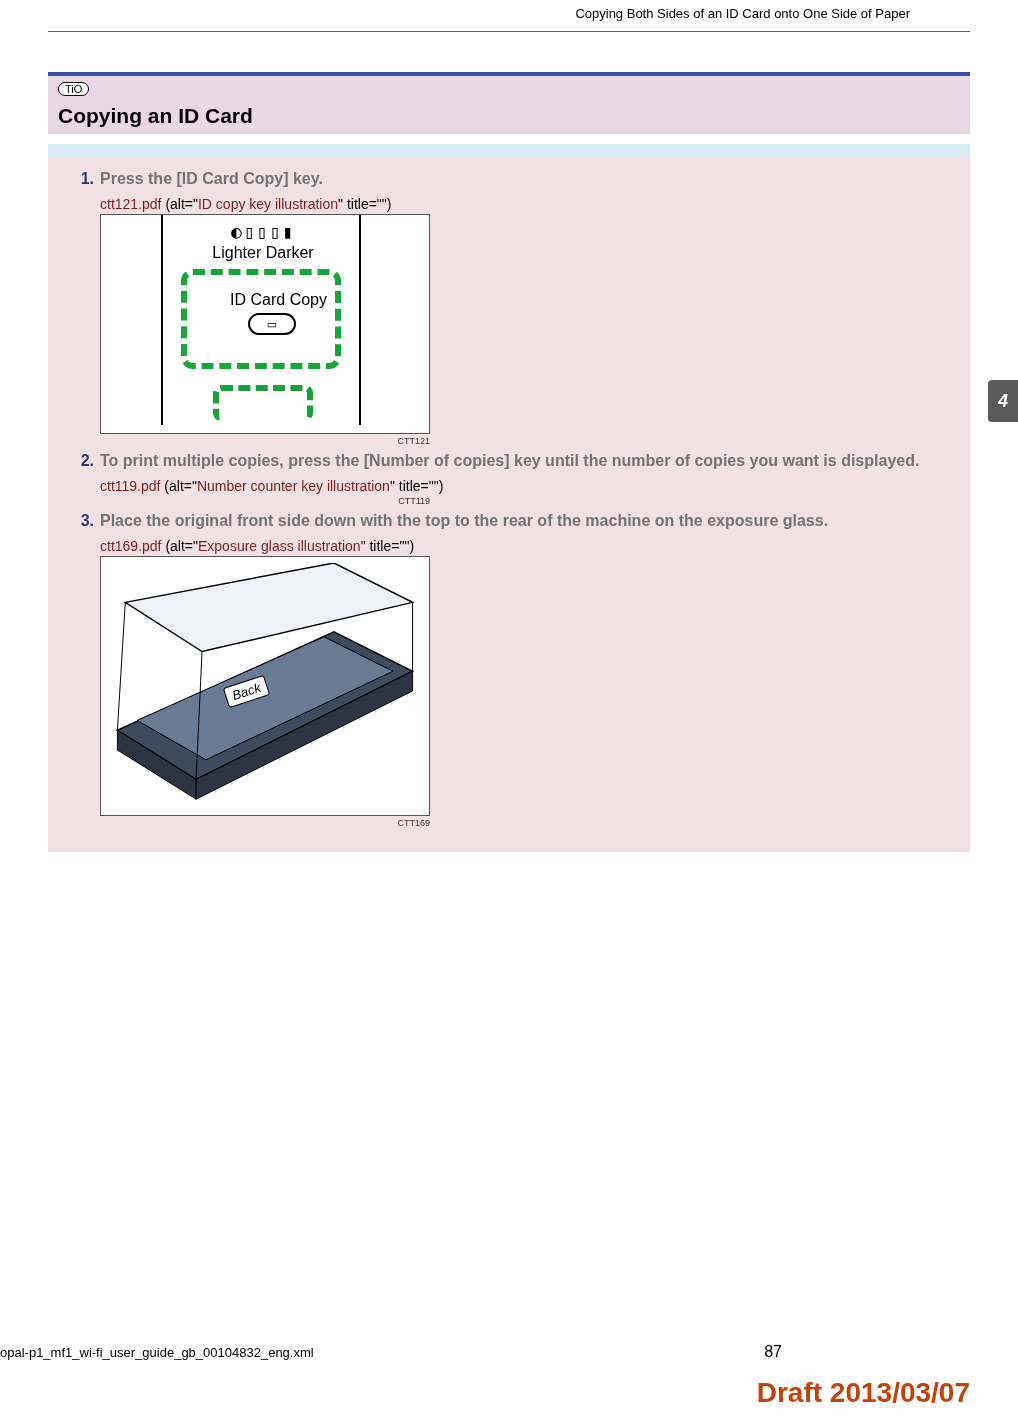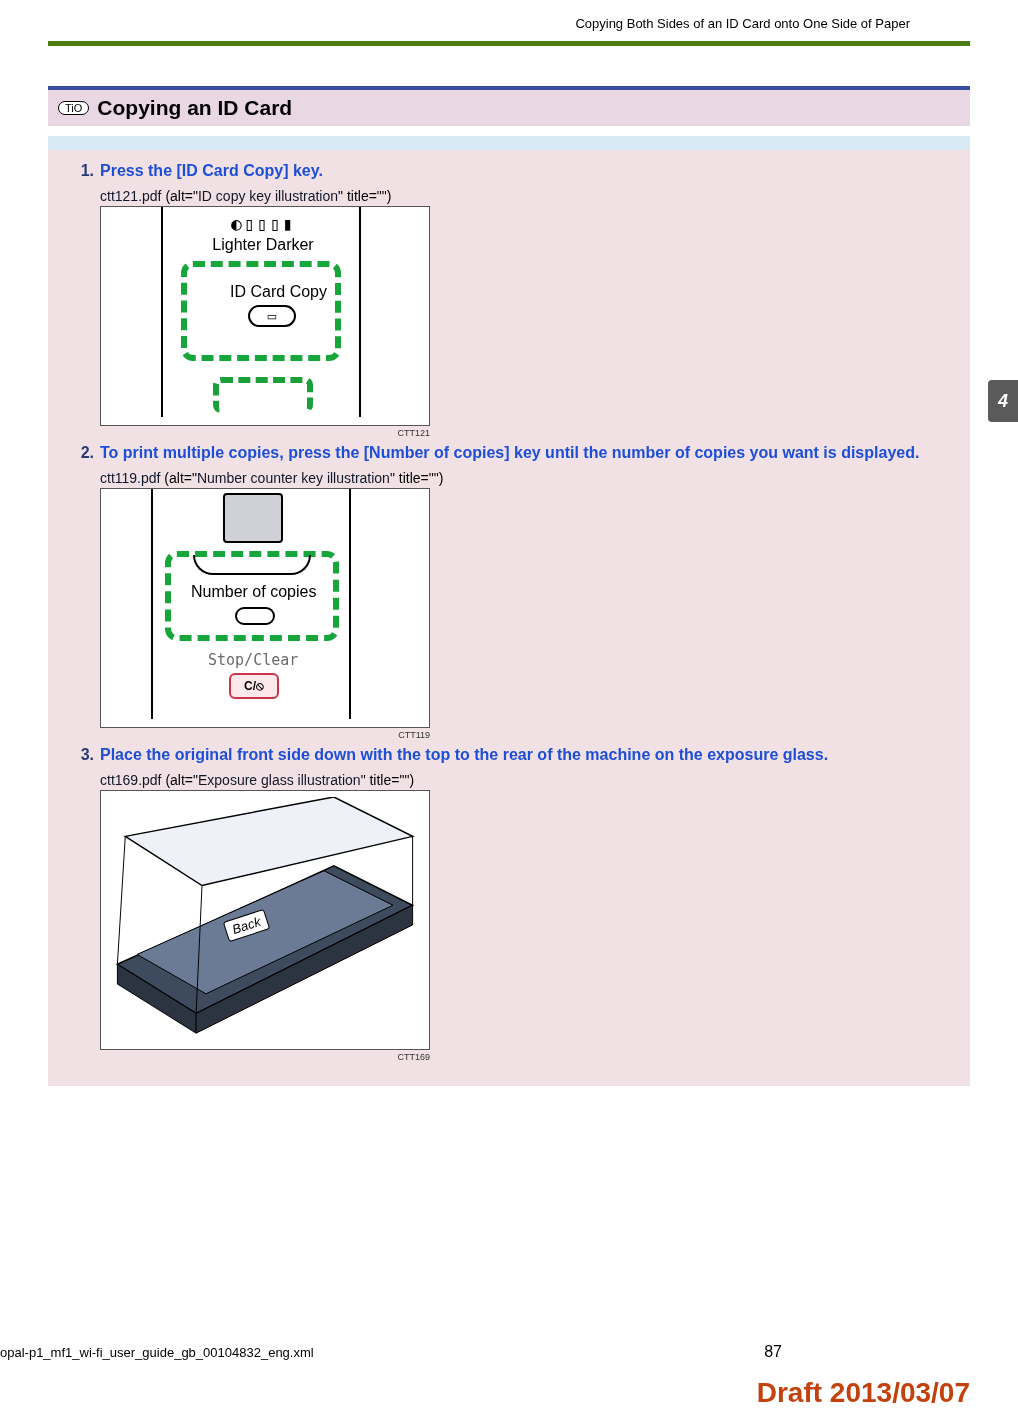--- a/index.html
+++ b/index.html
@@ -7,36 +7,37 @@
       font-family: Arial, Helvetica, sans-serif;
       background: #fff;
       width: 1018px;
       height: 1421px;
       position: relative;
       color: #000;
     }
     .page-header {
       text-align: right;
       font-size: 13px;
-      padding: 16px 60px 10px 0;
-      border-bottom: 5px solid #4d7c0f;
+      padding: 6px 60px 10px 0;
+      border-bottom: 1px solid #4d7c0f;
       margin: 0 48px;
     }
     .content-area {
       padding: 40px 48px 8px 48px;
     }
     .section-heading-bar {
       border-top: 4px solid #3a4ea0;
       background: linear-gradient(to bottom, #e9d7e4 0%, #e9d7e4 100%);
       padding: 6px 10px;
     }
     .section-heading-inner {
       display: flex;
-      align-items: center;
+      align-items: flex-start;
       gap: 8px;
+      flex-direction: column;
     }
     .tio-pill {
       border: 1.5px solid #000;
       border-radius: 12px;
       font-size: 11px;
       padding: 0 6px;
       background: #fff;
       font-weight: 500;
     }
     .section-heading-text {
@@ -61,28 +62,28 @@
       font-weight: bold;
       font-size: 16px;
       min-width: 28px;
       color: #2a3a75;
       text-align: right;
     }
     .step-body { flex: 1; }
     .step-title {
       font-weight: bold;
       font-size: 16px;
-      color: #1d4ed8;
+      color: #737373;
       margin-bottom: 8px;
     }
     .img-meta {
       font-size: 14px;
       margin-bottom: 2px;
     }
-    .link-blue { color: #0f172a; }
+    .link-blue { color: #7f1d1d; }
     .illustration-frame {
       width: 330px;
       border: 1px solid #555;
       background: #fff;
       position: relative;
       padding: 6px;
     }
     .illus-1 { height: 220px; }
     .illus-2 { height: 240px; }
     .illus-3 { height: 260px; }
@@ -205,33 +206,20 @@
       </div>
     </div>
 
     <div class="step">
       <div class="step-num">2.</div>
       <div class="step-body">
         <div class="step-title">To print multiple copies, press the [Number of copies] key until the number of copies you want is displayed.</div>
         <div class="img-meta">
           <span class="link-blue">ctt119.pdf</span><span> (alt="</span><span class="link-blue">Number counter key illustration</span><span>" title="")</span>
         </div>
-        <div class="illustration-frame illus-2">
-          <div class="i2-panel">
-            <div class="i2-screen"></div>
-            <div class="i2-dashed"></div>
-            <div class="i2-arc"></div>
-            <div class="i2-label">Number of copies</div>
-            <div class="i2-oval"></div>
-            <div class="i2-stop">Stop/Clear</div>
-            <div class="i2-btn">
-                <span>C/⦸</span>
-              </div>
-          </div>
-        </div>
         <div class="img-code-caption">CTT119</div>
       </div>
     </div>
 
     <div class="step">
       <div class="step-num">3.</div>
       <div class="step-body">
         <div class="step-title">Place the original front side down with the top to the rear of the machine on the exposure glass.</div>
         <div class="img-meta">
           <span class="link-blue">ctt169.pdf</span><span> (alt="</span><span class="link-blue">Exposure glass illustration</span><span>" title="")</span>

